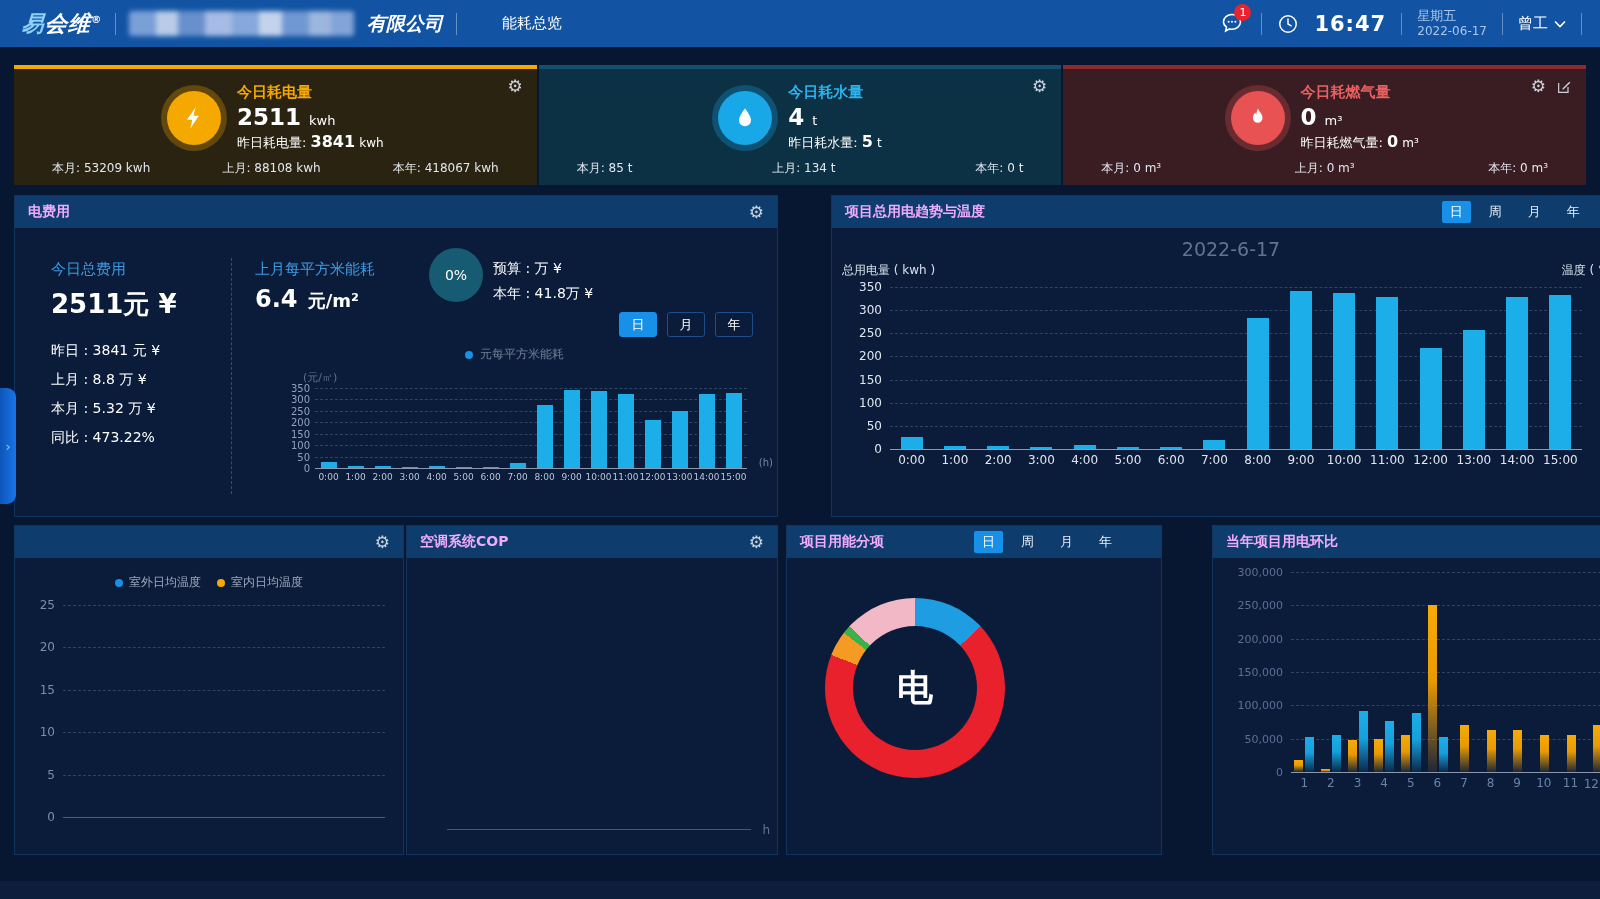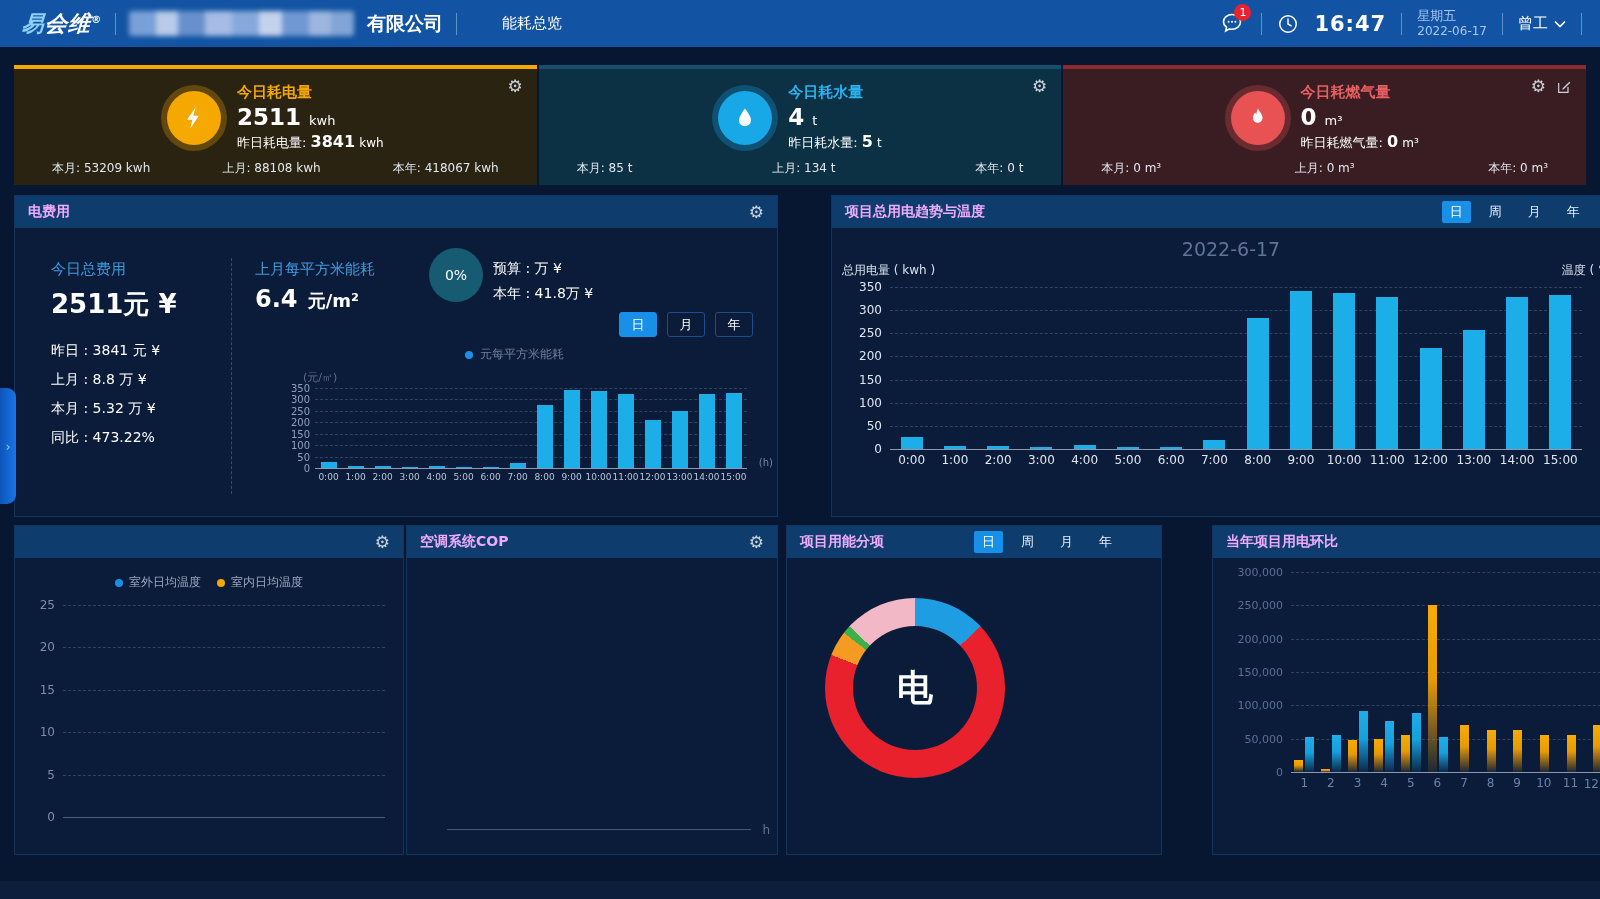--- a/index.html
+++ b/index.html
@@ -13,21 +13,21 @@
   
   .navbar { position:absolute; top:0; left:0; right:0; height:47px; background:#1254a3;
             display:flex; align-items:center; padding:0 18px 0 22px; }
   .nav-left { display:flex; align-items:center; gap:13px; }
   .logo { font-size:22px; font-weight:bold; font-style:italic; letter-spacing:1px; transform:skewX(-4deg); white-space:nowrap; }
   .logo .p1 { color:#8fd0f8; }
   .logo sup { font-size:10px; font-style:normal; }
   .nav-div { width:1px; height:22px; background:rgba(255,255,255,.35); }
   .company-blur { width:225px; height:25px; border-radius:3px; filter:blur(2.5px);
     background:linear-gradient(90deg,#7aa0d8 0 12%,#b9cbe8 12% 22%,#6890cc 22% 34%,#a6bce4 34% 46%,#86a8da 46% 58%,#c4d3ec 58% 68%,#7098d2 68% 80%,#9db6de 80% 90%,#82a4d6 90% 100%); }
-  .company-suffix { font-size:19px; font-weight:bold; white-space:nowrap; }
+  .company-suffix { font-size:19px; font-weight:bold; white-space:nowrap;font-style:italic; }
   .menu-item { font-size:15px; color:#fff; margin-left:32px; white-space:nowrap; }
   .nav-right { margin-left:auto; display:flex; align-items:center; gap:15px; }
   .chat-wrap { position:relative; width:26px; height:26px; }
   .badge { position:absolute; top:-7px; left:14px; min-width:17px; height:17px; border-radius:9px;
            background:#e8232e; color:#fff; font-size:11px; line-height:17px; text-align:center; padding:0 4px; }
   .nav-time { font-size:21px; font-weight:bold; letter-spacing:1px; }
   .nav-date { line-height:1.25; color:#a9c6ee; }
   .nav-date .wd { font-size:13px; }
   .nav-date .dt { font-size:12px; }
   .nav-user { display:flex; align-items:center; gap:6px; font-size:15px; }

